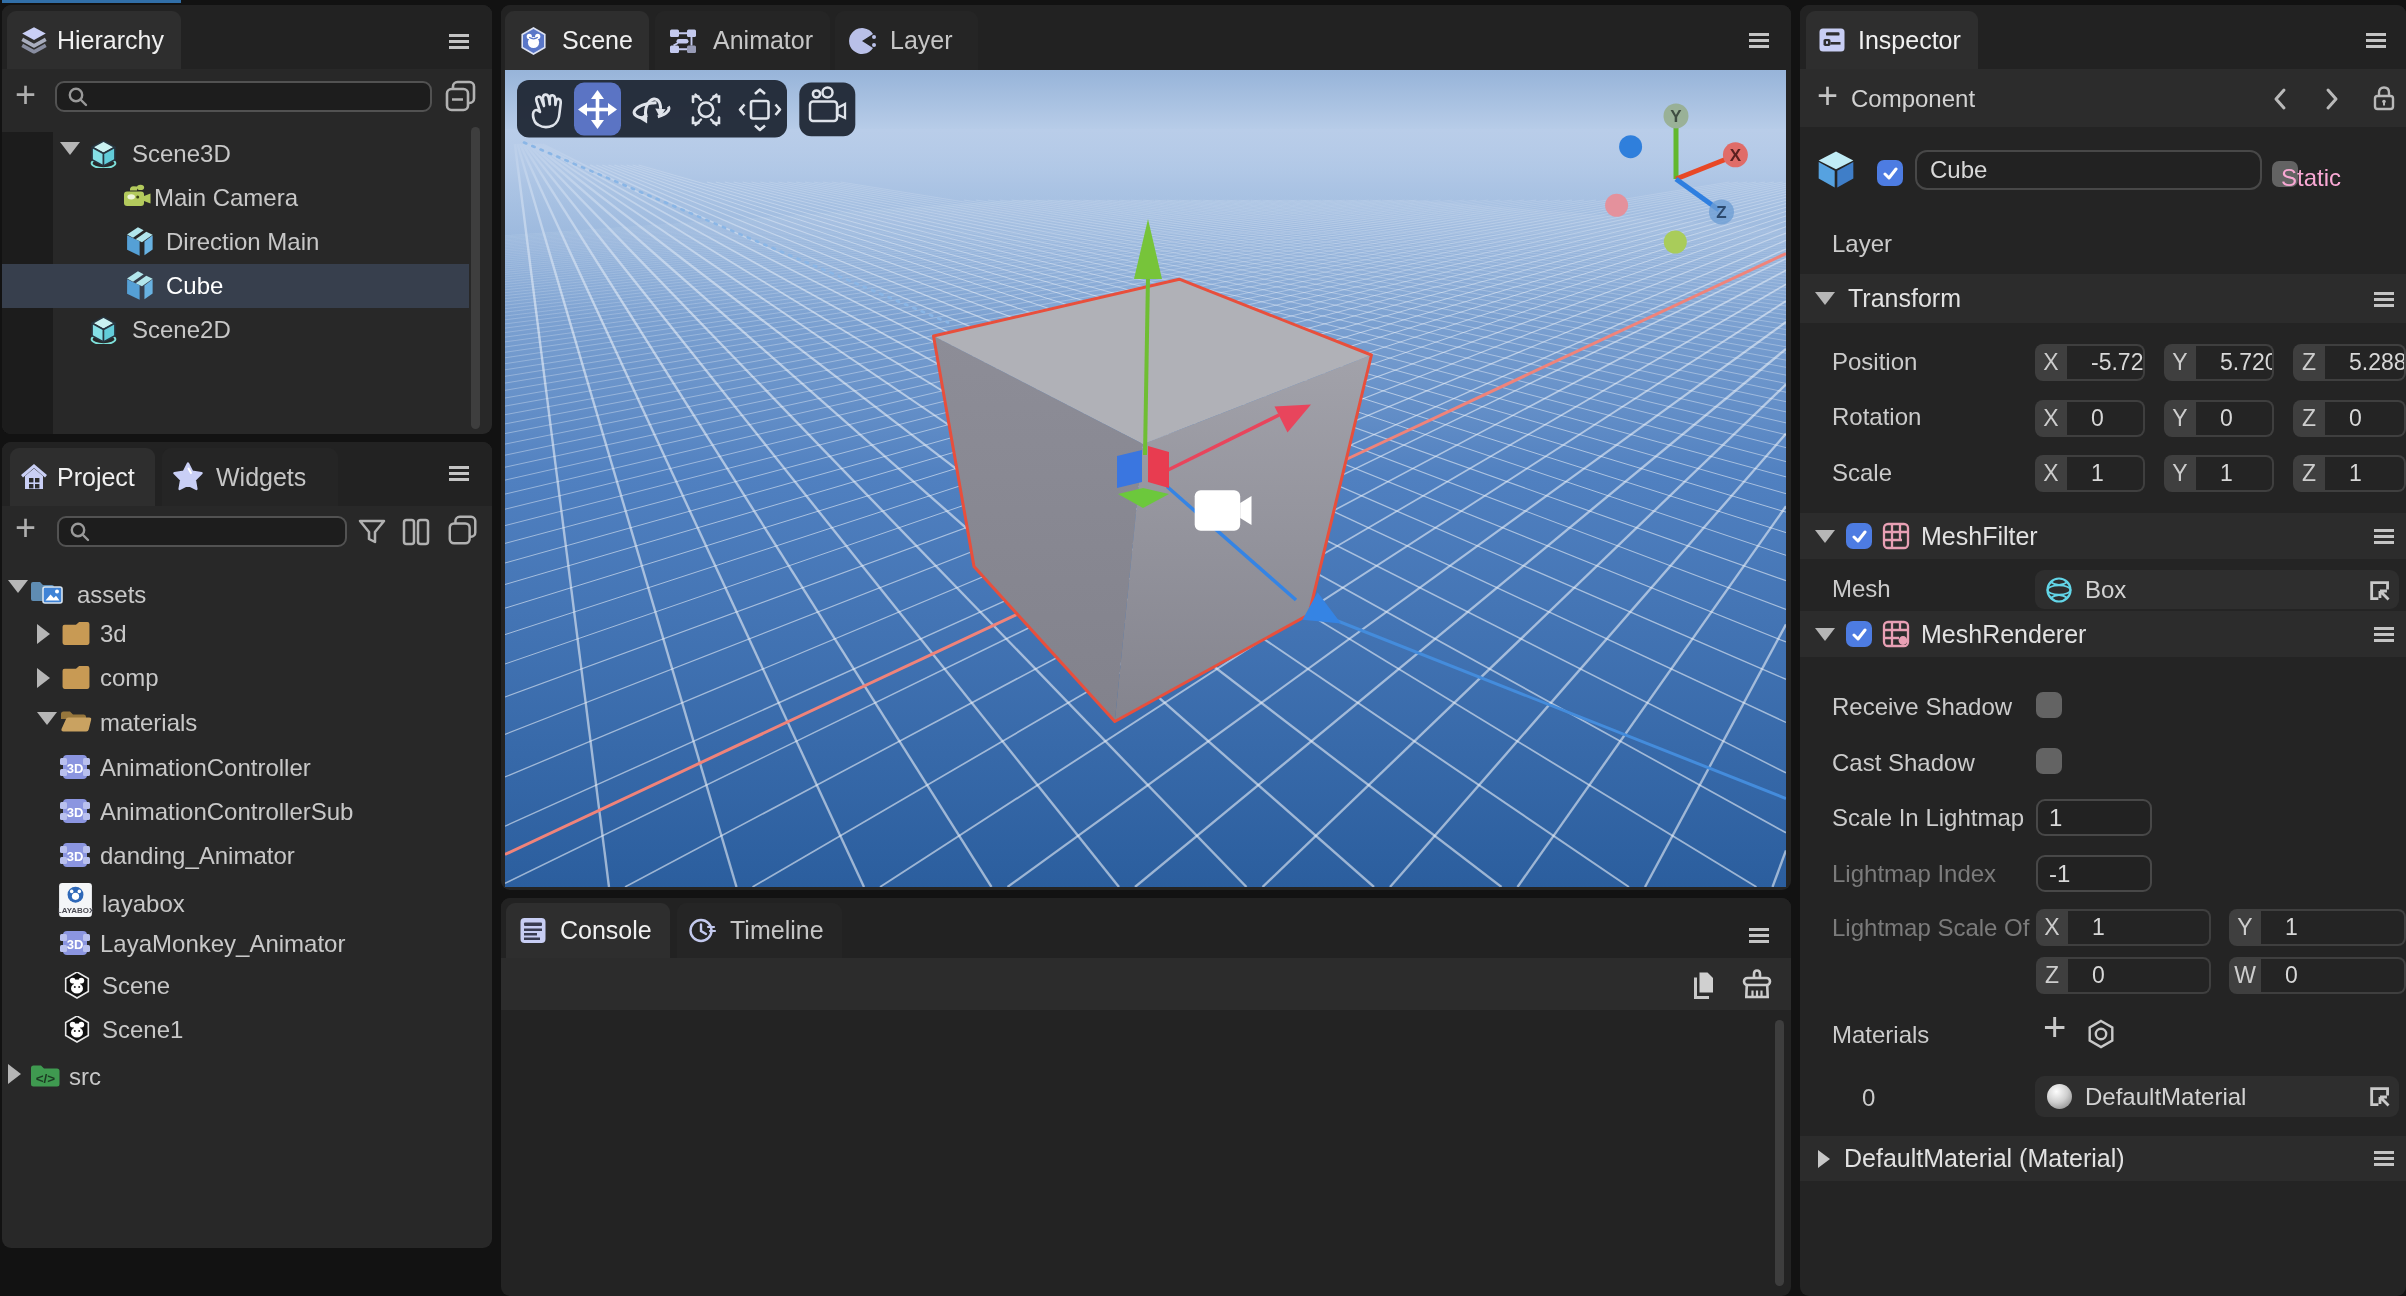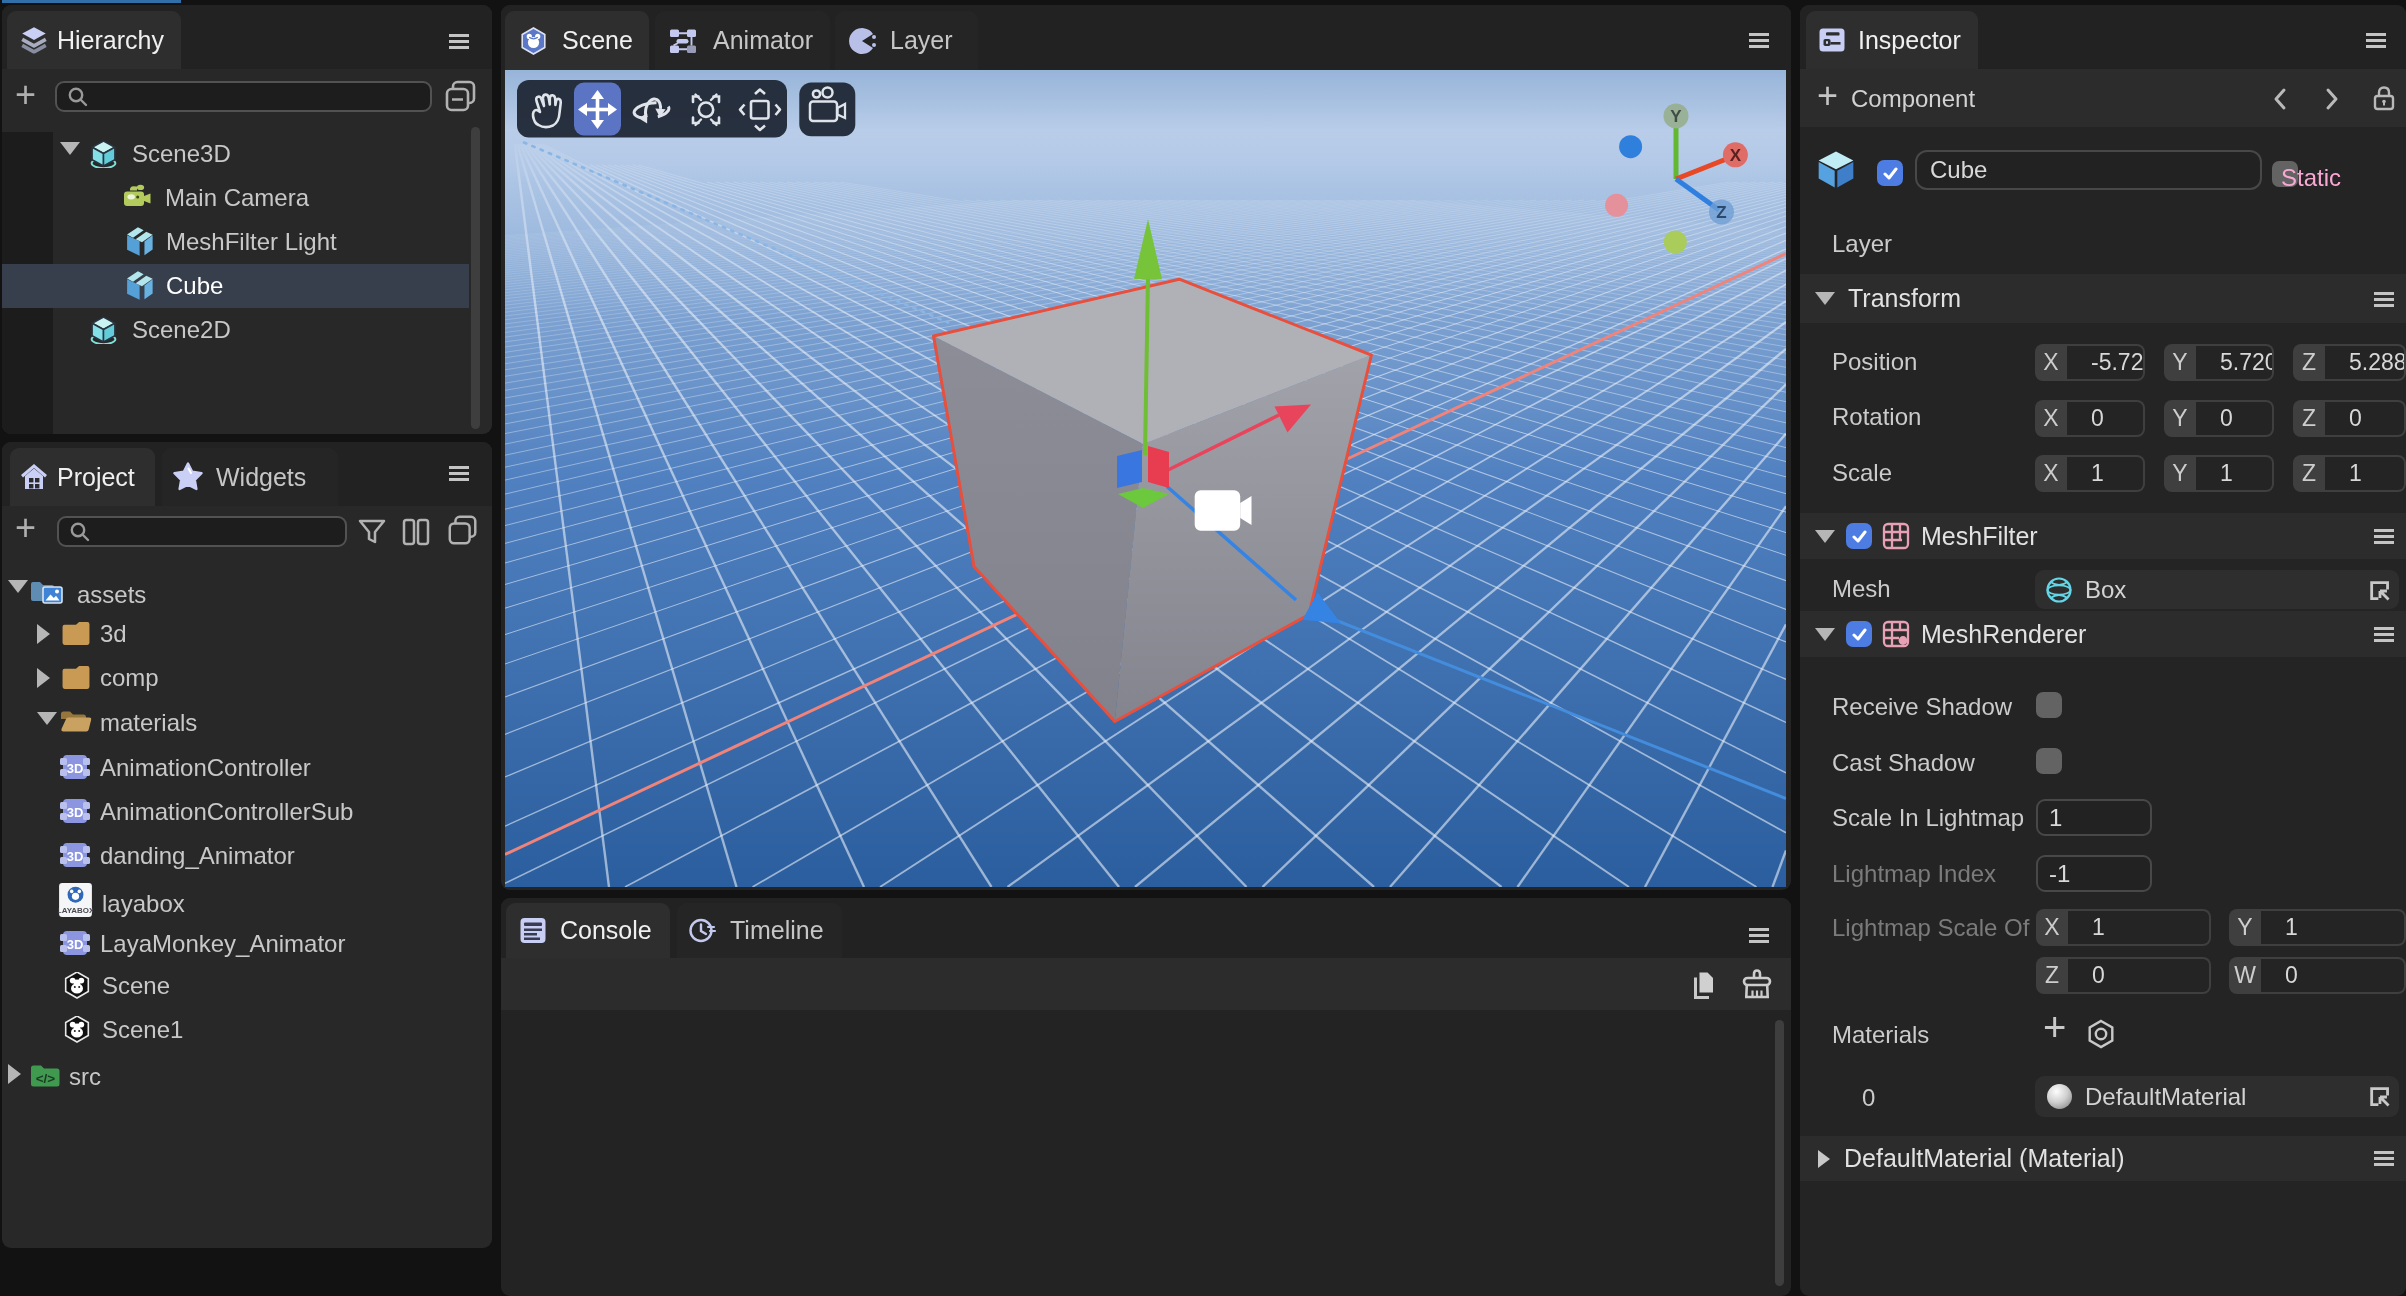--- a/index.html
+++ b/index.html
@@ -125,27 +125,27 @@
         <svg width="31" height="30" viewBox="0 0 31 30">
           <g fill="#b3ca5d">
             <path d="M2 12.5 Q2 9.5 5 9.5 L19 9.5 Q22 9.5 22 12.5 L22 21 Q22 24 19 24 L5 24 Q2 24 2 21 Z"></path>
             <path d="M22 14 L28.5 11.5 L28.5 21.5 L22 19 Z"></path>
             <path d="M8 8.5 Q7.5 4.5 11.5 4.3 L15 4.6 L15 8.5 Z"></path>
             <ellipse cx="18.5" cy="5.4" rx="3.6" ry="2.7"></ellipse>
           </g>
           <ellipse cx="9.2" cy="14.8" rx="3.8" ry="2.6" fill="#eef4da"></ellipse>
           <circle cx="15.7" cy="15" r="1.5" fill="#3c4418"></circle>
         </svg>
-        <span style="margin-left:12px">Main Camera</span>
+        <span style="margin-left:1px">Main Camera</span>
       </div>
   <div class="row" style="left:124px;top:220px">
         <svg width="27" height="31" viewBox="0 0 26 30">
           <use href="#cubeblue"></use>
         </svg>
-        <span style="margin-left:13px">MeshFilter Light</span>
+        <span style="margin-left:13px">Direction Main</span>
       </div>
   <div class="row" style="left:124px;top:264px;color:#fff">
         <svg width="27" height="31" viewBox="0 0 26 30">
           <use href="#cubeblue"></use>
         </svg>
         <span style="margin-left:13px">Cube</span>
       </div>
   <div class="row" style="left:88px;top:310px">
         <svg width="27" height="29" viewBox="0 0 26 28">
           <use href="#cubecyan"></use>

